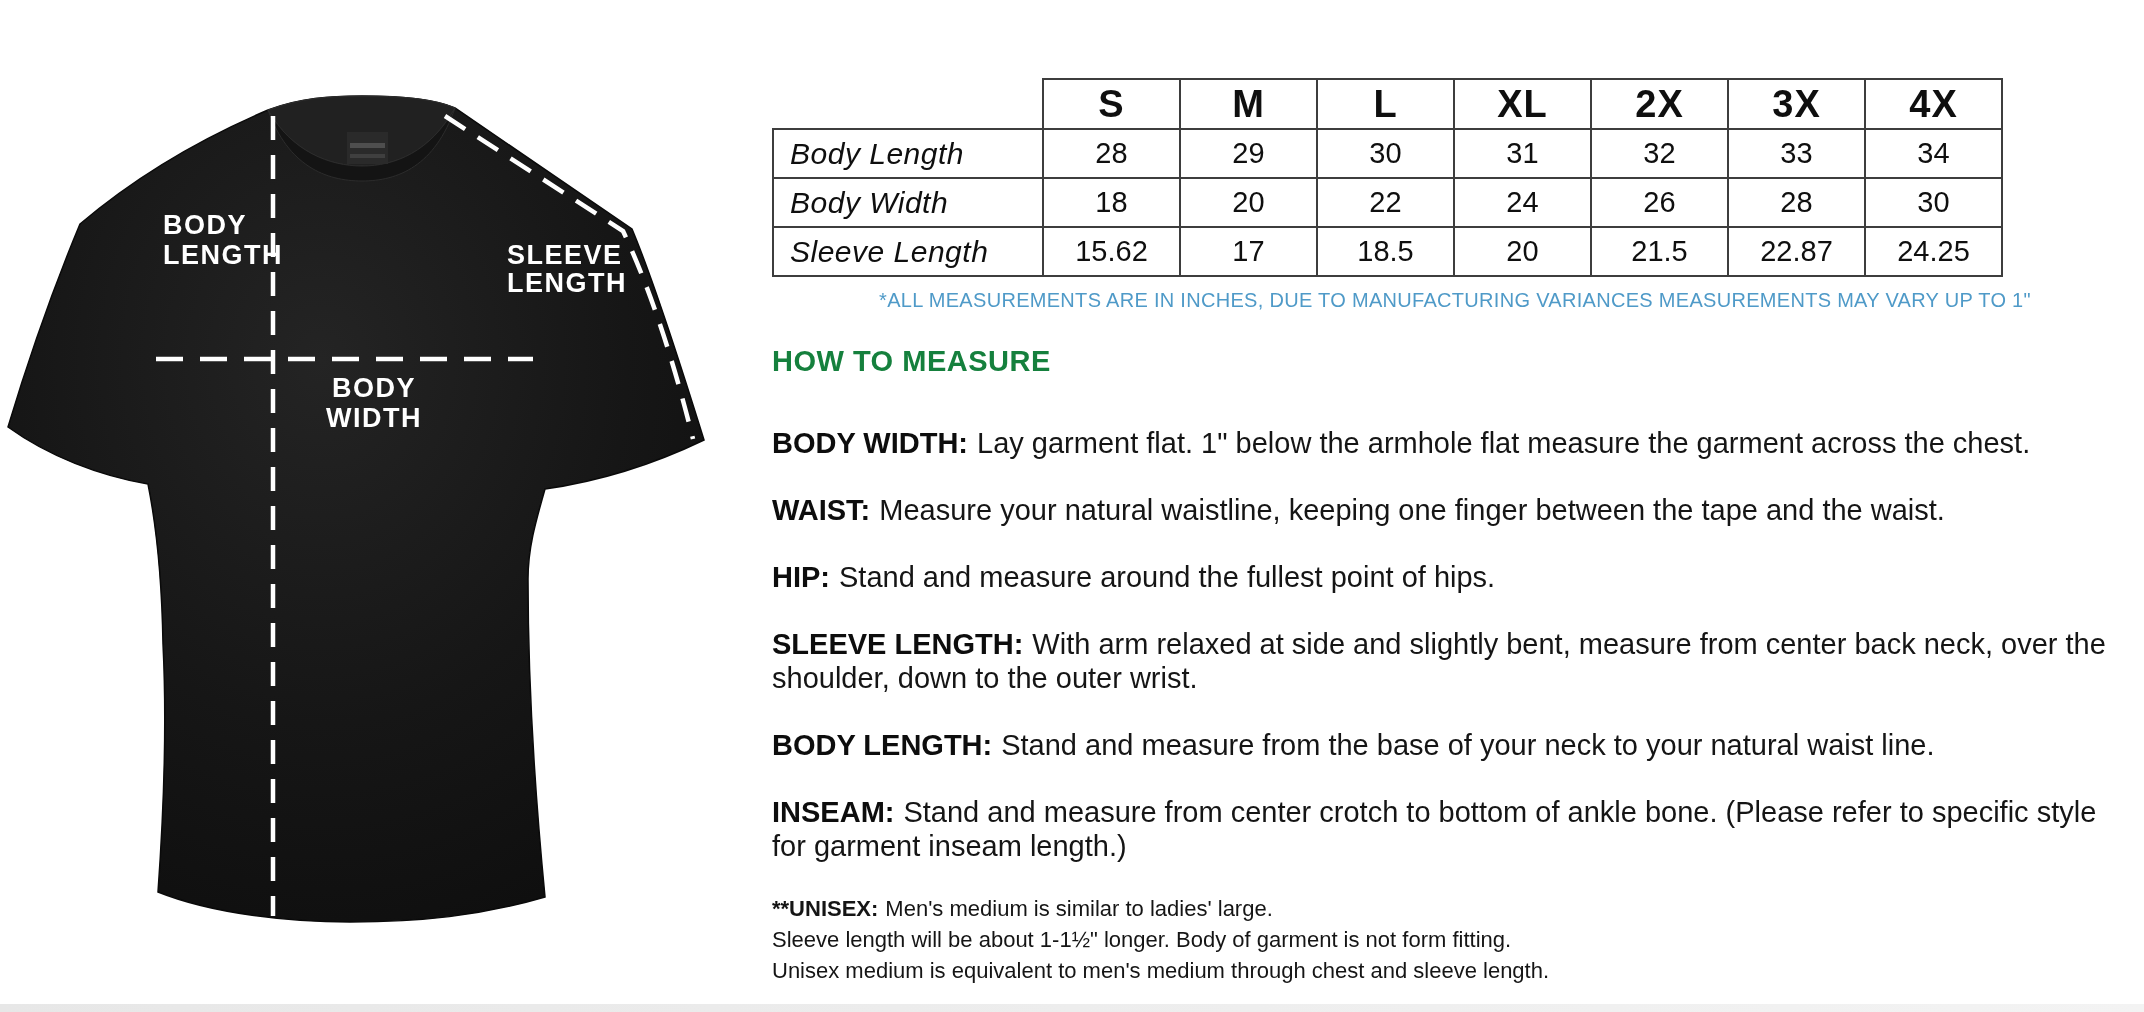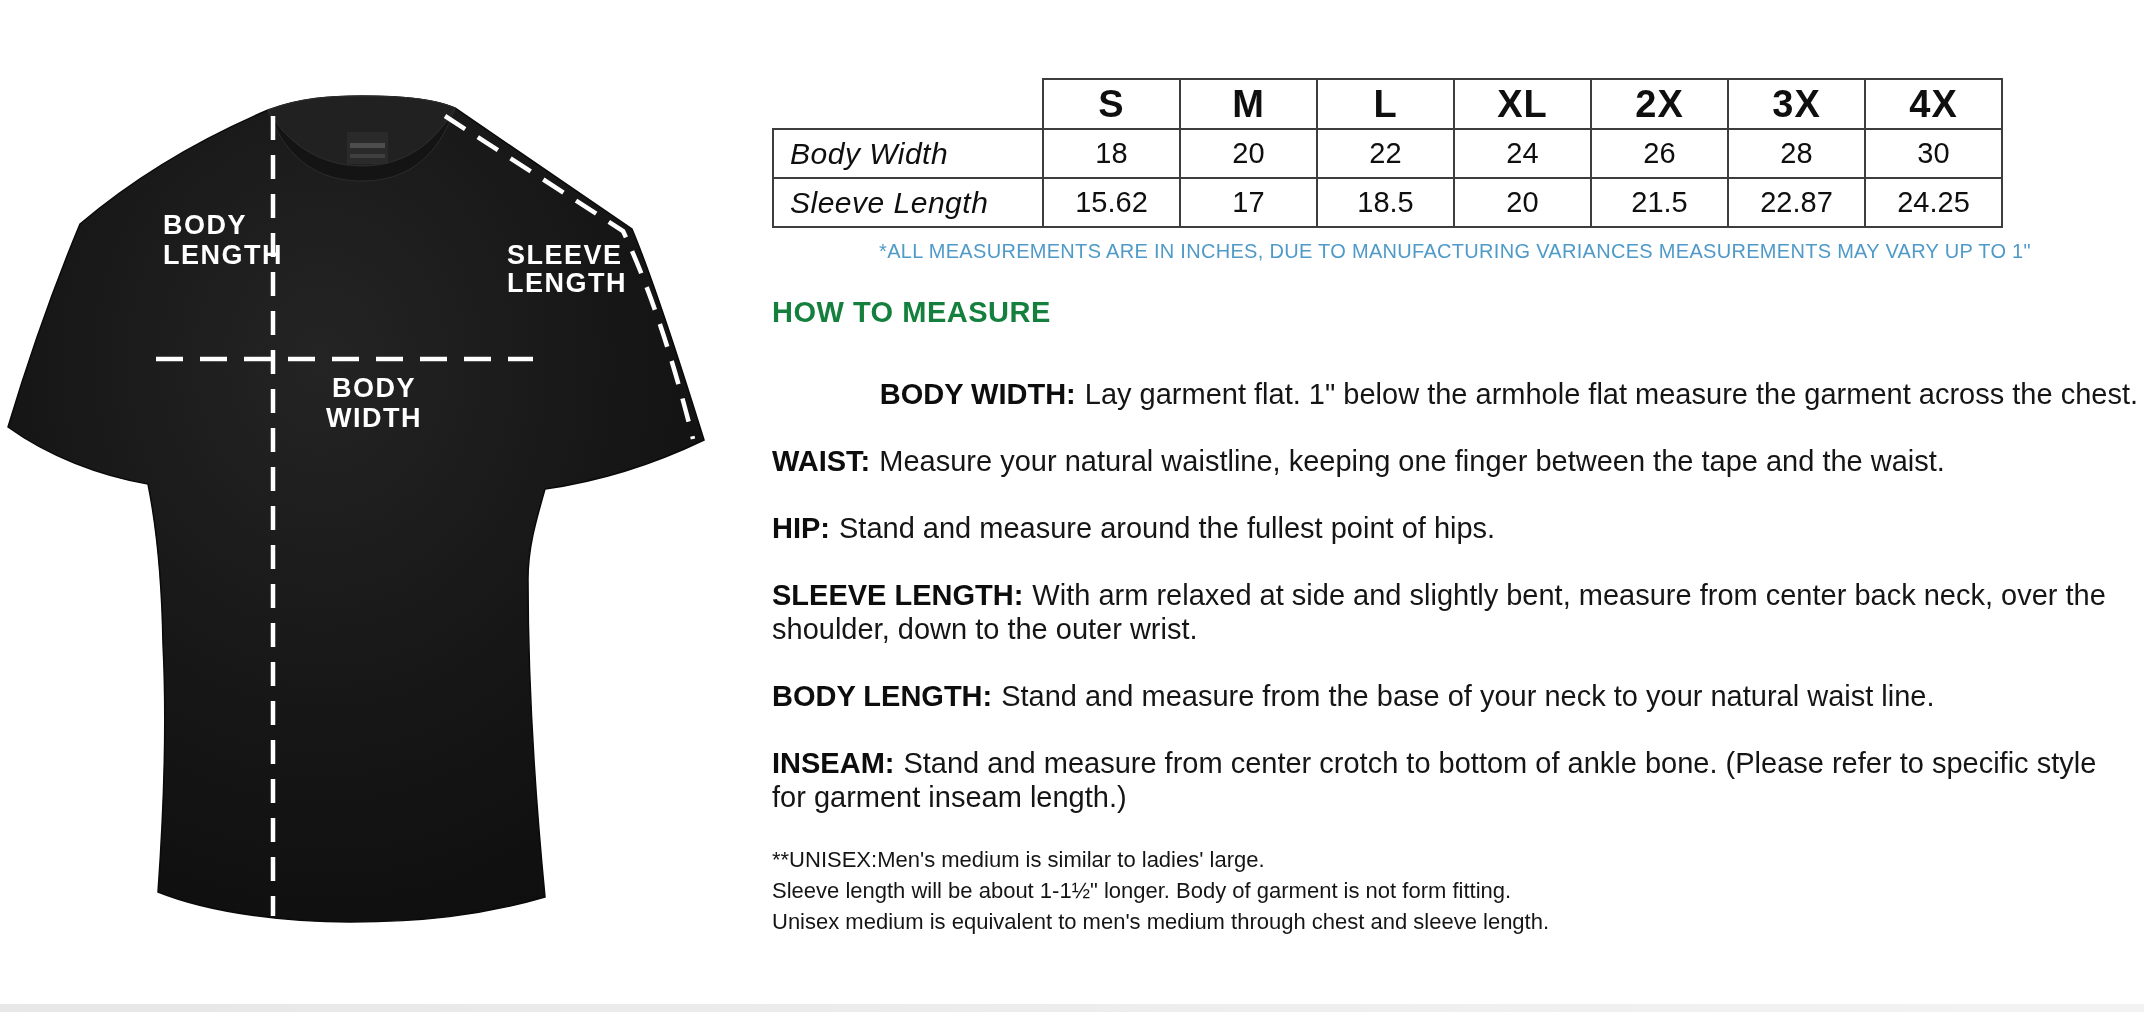--- a/index.html
+++ b/index.html
@@ -39,25 +39,25 @@
   table.size tbody td{font-size:29px;text-align:center;}
   .note{
     margin-top:12px;width:100%;text-align:center;
     font-size:20px;letter-spacing:0.3px;color:#4f9ac8;white-space:nowrap;
   }
   .howto{
     margin:32px 0 0 0;font-size:29px;line-height:34px;font-weight:bold;
     letter-spacing:0.5px;color:#15803d;
   }
   p.item{margin:33px 0 0 0;font-size:29px;line-height:34px;color:#151515;}
-  p.item.first{margin-top:48px;text-align:right;}
+  p.item.first{margin-top:48px;}
   p.item strong{font-weight:bold;margin-right:9px;color:#0d0d0d;}
   .unisex{margin-top:30px;font-size:22px;line-height:31px;color:#151515;}
   .unisex p{margin:0;}
-  .unisex strong{font-weight:normal;}
+  .unisex strong{font-weight:bold;margin-right:7px;}
   .bottom-strip{
     position:absolute;left:0;bottom:0;width:100%;height:8px;
     background:linear-gradient(to right,#e7e7e7,#f3f3f3);
   }
 </style>
 </head>
 <body>
 
 <div class="canvas">
 
@@ -140,20 +140,30 @@
           <th>M</th>
           <th>L</th>
           <th>XL</th>
           <th>2X</th>
           <th>3X</th>
           <th>4X</th>
         </tr>
       </thead>
       <tbody>
         <tr>
+          <th>Body Length</th>
+          <td>28</td>
+          <td>29</td>
+          <td>30</td>
+          <td>31</td>
+          <td>32</td>
+          <td>33</td>
+          <td>34</td>
+        </tr>
+        <tr>
           <th>Body Width</th>
           <td>18</td>
           <td>20</td>
           <td>22</td>
           <td>24</td>
           <td>26</td>
           <td>28</td>
           <td>30</td>
         </tr>
         <tr>

